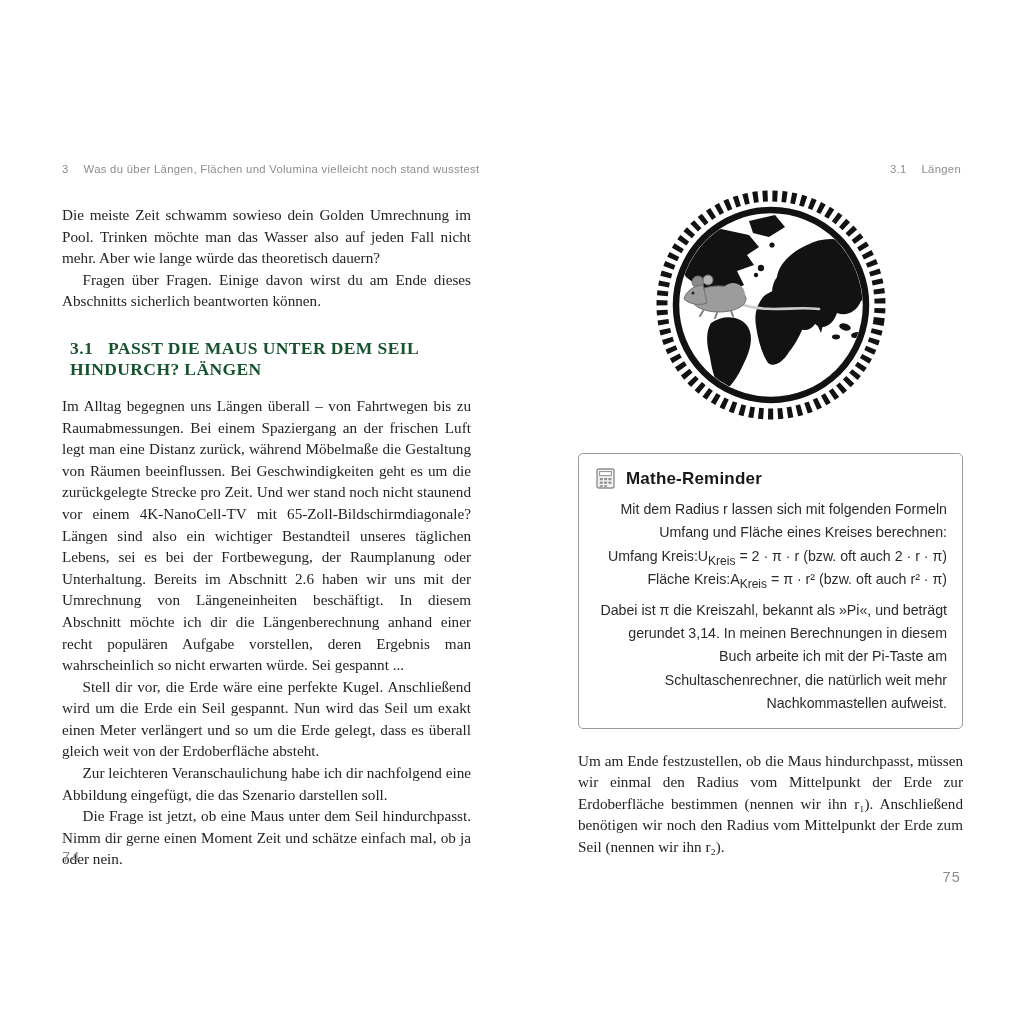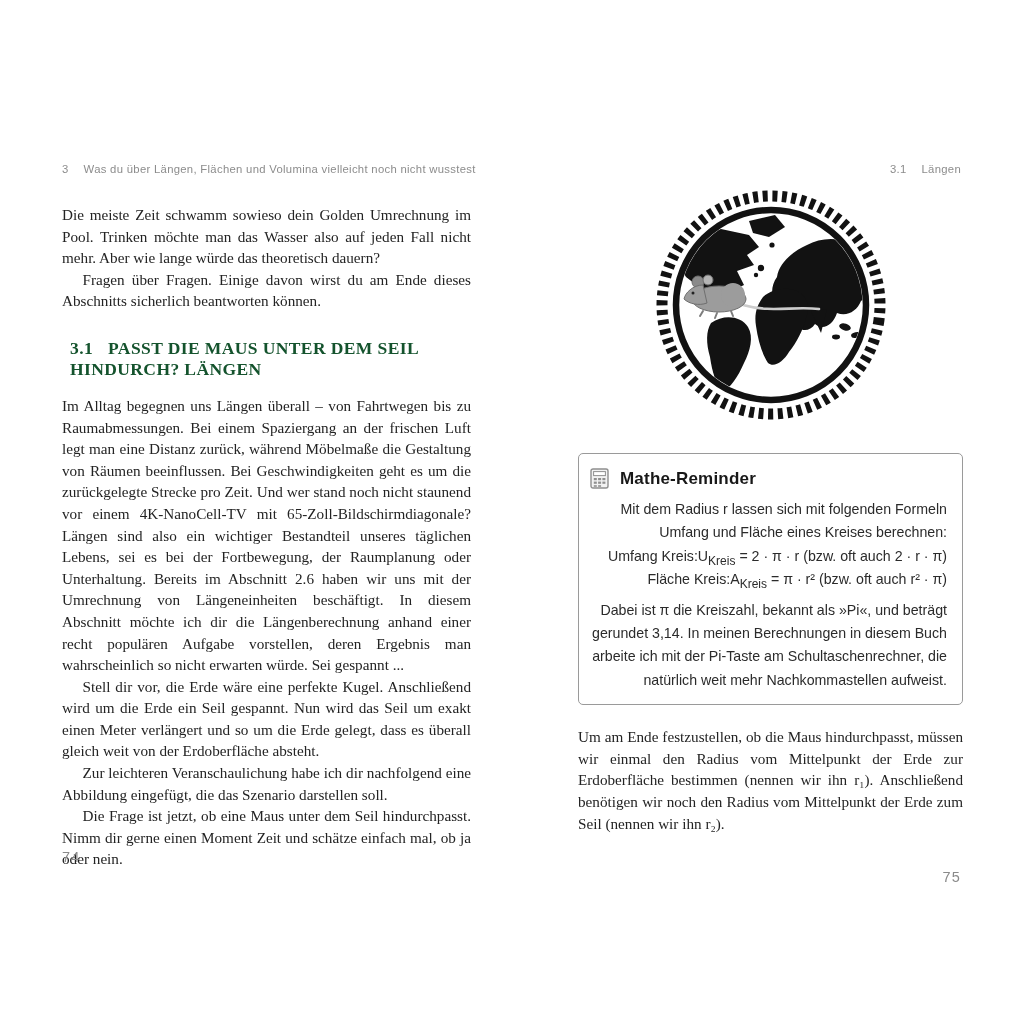--- a/index.html
+++ b/index.html
@@ -33,21 +33,21 @@
     font-size:17.5px;line-height:21px;letter-spacing:.4px;
   }
   .sec-heading .num{margin-right:15px;}
 
   
   .globe-wrap{text-align:center;margin:0 0 24px 0;}
 
   
   .reminder{
     margin-top:13px;border:1.4px solid #9a9a9a;border-radius:5px;
-    padding:12px 15px 12px 9px;background:#fff;
+    padding:12px 15px 12px 15px;background:#fff;
   }
   .rem-title-row{display:flex;align-items:center;gap:11px;margin:2px 0 9px 2px;}
   .rem-title{font-size:17px;font-weight:bold;color:#181818;letter-spacing:.2px;}
   .rem-body{font-size:14.2px;line-height:23.4px;color:#2b2b2b;text-align:right;}
   .rem-note{margin-top:7px;}
   .fline{white-space:nowrap;}
   .flabel{display:inline-block;min-width:101px;}
   .fvar{}
   .rem-body sub{font-size:12px;line-height:0;}
 
@@ -57,21 +57,21 @@
   .pagenum{position:absolute;top:849px;font-size:14.5px;color:#8a8a8a;letter-spacing:1.2px;}
   .pagenum-left{left:62px;}
   .pagenum-right{right:63px;margin-top:20px;}
 </style>
 </head>
 <body>
 
 <div class="spread">
 
   <div class="runhead runhead-left">
-    <span class="run-num">3</span><span>Was du über Längen, Flächen und Volumina vielleicht noch nicht wusstest</span>
+    <span class="run-num">3</span><span>Was du über Längen, Flächen und Volumina vielleicht noch stand wusstest</span>
   </div>
   <div class="runhead runhead-right">
     <span class="run-num">3.1</span><span>Längen</span>
   </div>
 
   <div class="col-left serif">
     <p>Die meiste Zeit schwamm sowieso dein Golden Umrechnung im Pool. Trinken möchte man das Wasser also auf jeden Fall nicht mehr. Aber wie lange würde das theoretisch dauern?</p>
     <p class="indent">Fragen über Fragen. Einige davon wirst du am Ende dieses Abschnitts sicherlich beantworten können.</p>
 
     <div class="sec-heading">

